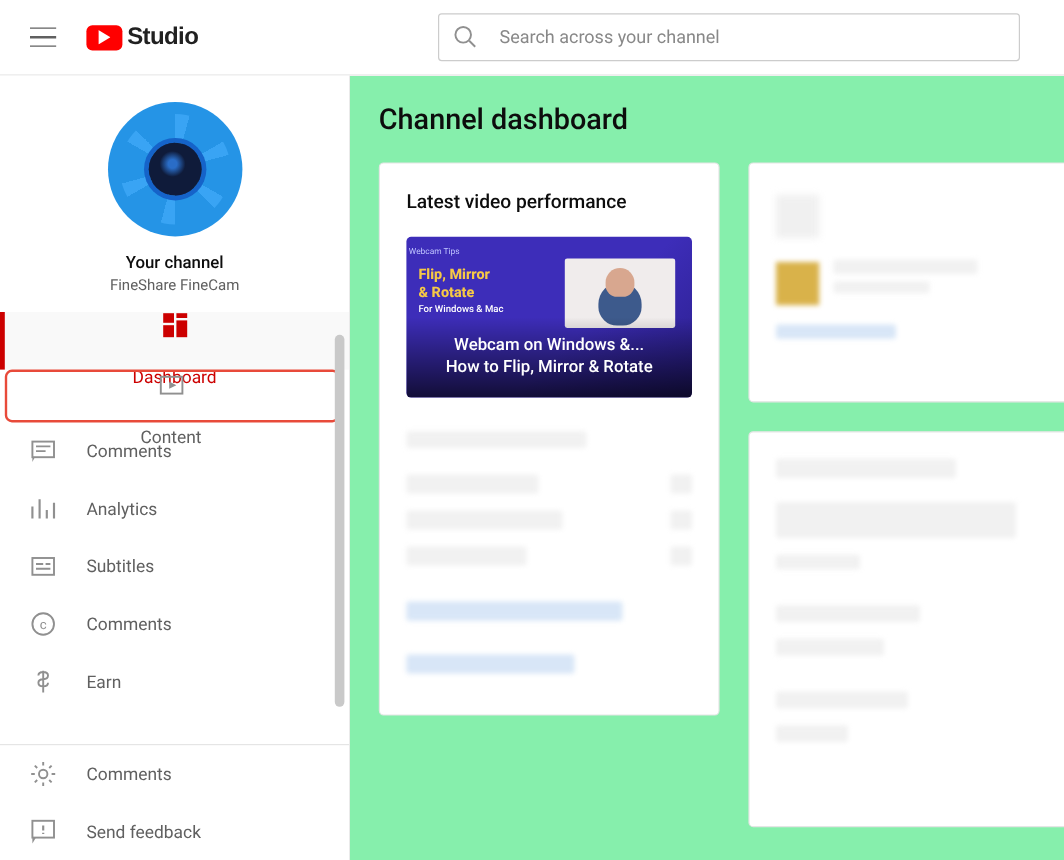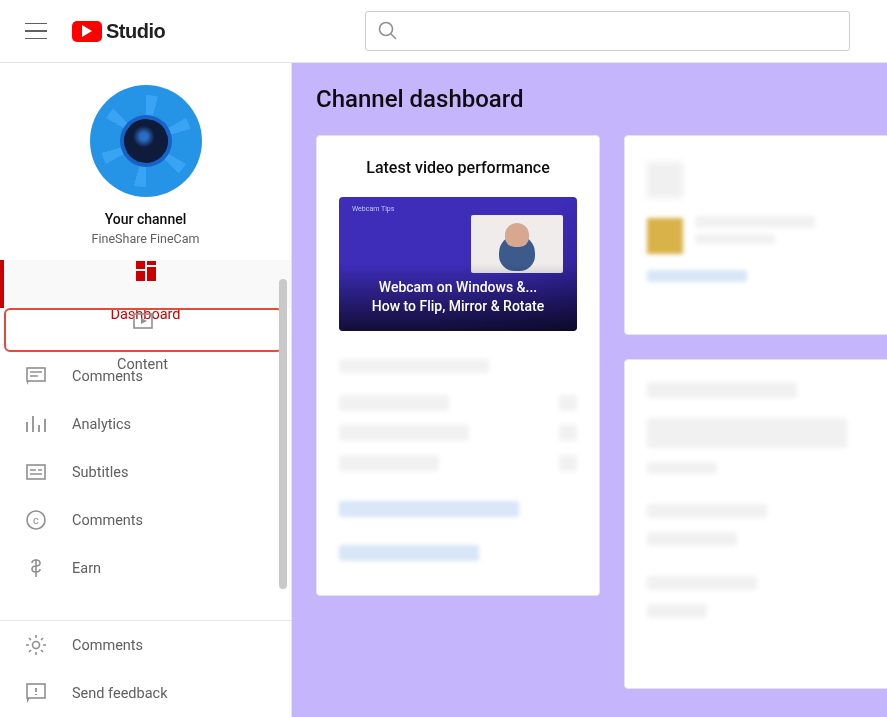--- a/index.html
+++ b/index.html
@@ -187,21 +187,21 @@
       color: #909090;
     }
     .nav-item.active .nav-icon { color: #cc0000; }
     .nav-bottom {
       border-top: 1px solid #e5e5e5;
     }
 
     
     .main {
       flex: 1;
-      background: #c4b5fd;
+      background: #86efac;
       padding: 22px 24px;
       overflow: auto;
     }
     .page-title {
       font-size: 24px;
       font-weight: 500;
       color: #0d0d0d;
       margin-bottom: 22px;
     }
     .cards {
@@ -217,21 +217,20 @@
     }
     .card-left { width: 284px; min-height: 438px;}
     .card-right-1 { width: 284px; height: 200px;}
     .card-right-2 { width: 284px; height: 330px;}
     .right-col { display: flex; flex-direction: column; gap: 24px;}
     .card-title {
       font-size: 16px;
       font-weight: 500;
       color: #0d0d0d;
       margin-bottom: 20px;
-      text-align: center;
     }
     .thumb {
       width: 238px;
       height: 134px;
       border-radius: 4px;
       background: linear-gradient(135deg, #3d2db9 0 60%, #2a1e8a 100%);
       position: relative;
       overflow: hidden;
       cursor: pointer;
     }
@@ -240,21 +239,21 @@
       left: 10px;
       top: 24px;
       font-size: 12px;
       font-weight: 800;
       line-height: 1.25;
     }
     .tt1 { color: #f6c945; }
     .tt2 { color: #fff; font-size: 8px; font-weight: 500; margin-top:2px;}
     .thumb-tag {
       position: absolute;
-      left: 13px;
+      left: 2px;
       top: 8px;
       font-size: 7px;
       color: #bfc4ff;
     }
     .thumb-person {
       position: absolute;
       right: 14px;
       top: 18px;
       width: 92px;
       height: 58px;
@@ -308,20 +307,21 @@
         </svg>
     </div>
     <span class="logo-text">Studio</span>
   </div>
   <div class="search-wrap">
     <div class="search">
       <svg width="20" height="20">
           <circle cx="8" cy="8" r="6.5" stroke="#909090" stroke-width="1.6" fill="none"></circle>
           <path d="M13 13l5 5" stroke="#909090" stroke-width="1.6"></path>
         </svg>
+      <input type="text" placeholder="Search across your channel" style="">
     </div>
   </div>
 </div>
 
 <div class="body">
 
   <div class="sidebar">
     <div class="channel-block">
       <div class="avatar"></div>
       <div class="your-channel">Your channel</div>
@@ -420,20 +420,25 @@
   </div>
 
   <div class="main">
     <div class="page-title">Channel dashboard</div>
     <div class="cards">
 
       <div class="card card-left">
         <div class="card-title">Latest video performance</div>
         <div class="thumb">
           <div class="thumb-tag">Webcam Tips</div>
+          <div class="thumb-text">
+            <div class="tt1">Flip, Mirror</div>
+            <div class="tt1">&amp; Rotate</div>
+            <div class="tt2">For Windows &amp; Mac</div>
+          </div>
           <div class="thumb-person"></div>
           <div class="thumb-overlay">
             <div>Webcam on Windows &amp;...</div>
             <div>How to Flip, Mirror &amp; Rotate</div>
           </div>
         </div>
         <div class="ph-rows">
           <div class="ph" style="width:150px;height:14px;"></div>
           <div style="height:10px"></div>
           <div class="ph-line">

